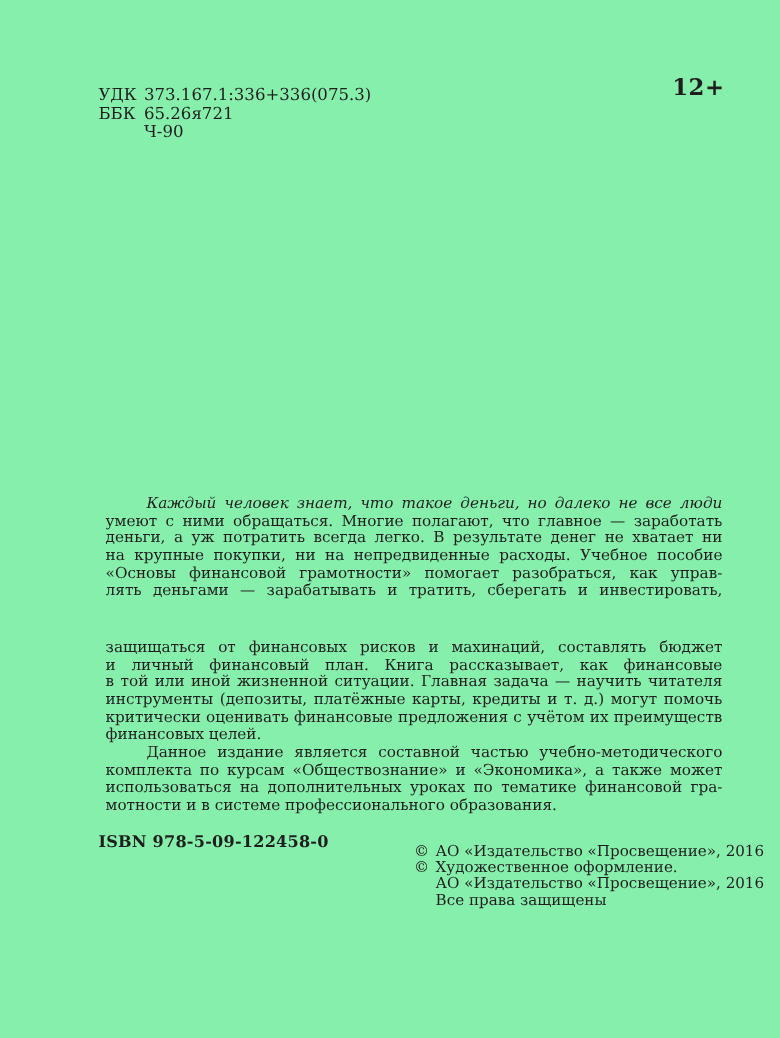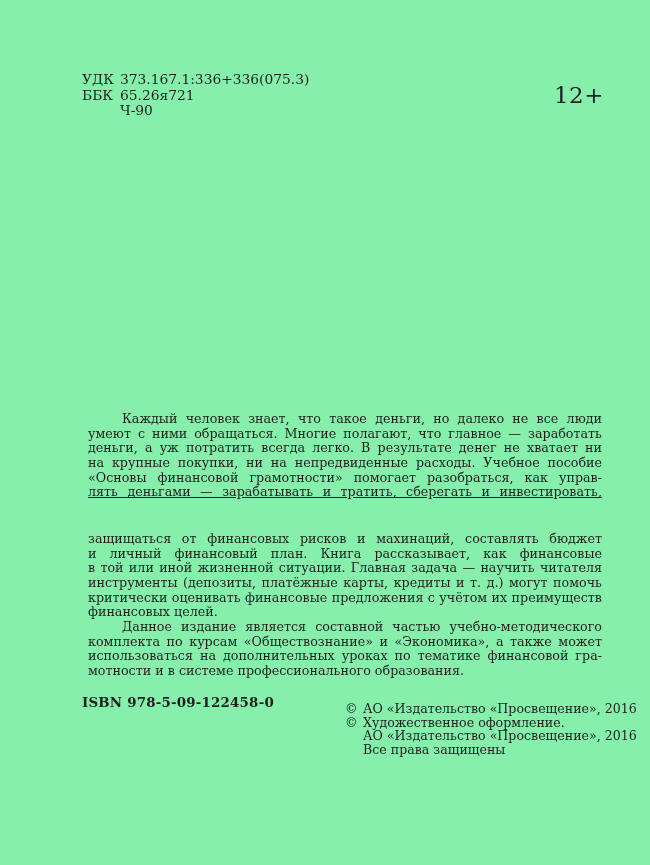--- a/index.html
+++ b/index.html
@@ -6,22 +6,22 @@
   .page{
     position:relative;width:650px;height:865px;background:#86efac;
     font-family:"DejaVu Serif","Liberation Serif",serif;color:#1e1e1e;
     overflow:hidden;
   }
   
   .biblio{position:absolute;left:82px;top:72px;font-size:13.8px;line-height:15.5px;}
   .biblio .row{display:flex;}
   .biblio .lbl{width:38px;flex:0 0 38px;}
   .age-badge{
-    position:absolute;top:82px;right:46px;
-    font-size:23px;font-weight:normal;letter-spacing:0.5px;
+    position:absolute;top:62px;right:46px;
+    font-size:19px;font-weight:bold;letter-spacing:0.5px;
   }
   
   .body-text{
     position:absolute;left:88px;top:412px;width:514px;
     font-size:13px;line-height:14.65px;overflow:hidden;
   }
   .jline{text-align:justify;text-align-last:justify;}
   .jline.pend{text-align-last:left;}
   .jline.indent{text-indent:34px;}
   
@@ -49,26 +49,26 @@
     </div>
     <div class="row">
       <span class="lbl"></span>
       <span class="val">Ч-90</span>
     </div>
   </div>
 
   <div class="age-badge">12+</div>
 
   <div class="body-text" style="font-size: 12.7019px;">
-    <div class="jline indent" style="white-space: normal;">Каждый человек знает, что такое деньги, но далеко не все люди</div>
+    <div class="jline indent" style="white-space: normal; font-style: italic;">Каждый человек знает, что такое деньги, но далеко не все люди</div>
     <div class="jline" style="white-space: normal;">умеют с ними обращаться. Многие полагают, что главное — заработать</div>
     <div class="jline" style="white-space: normal;">деньги, а уж потратить всегда легко. В результате денег не хватает ни</div>
     <div class="jline" style="white-space: normal;">на крупные покупки, ни на непредвиденные расходы. Учебное пособие</div>
     <div class="jline" style="white-space: normal;">«Основы финансовой грамотности» помогает разобраться, как управ-</div>
-    <div class="jline" style="white-space: normal; text-decoration: underline;">лять деньгами — зарабатывать и тратить, сберегать и инвестировать,</div>
+    <div class="jline" style="white-space: normal;">лять деньгами — зарабатывать и тратить, сберегать и инвестировать,</div>
     <div class="jline" style="white-space: normal; margin-top: 32px;">защищаться от финансовых рисков и махинаций, составлять бюджет</div>
     <div class="jline" style="white-space: normal;">и личный финансовый план. Книга рассказывает, как финансовые</div>
     <div class="jline" style="white-space: normal;">в той или иной жизненной ситуации. Главная задача — научить читателя</div>
     <div class="jline" style="white-space: normal;">инструменты (депозиты, платёжные карты, кредиты и т. д.) могут помочь</div>
     <div class="jline" style="white-space: normal;">критически оценивать финансовые предложения с учётом их преимуществ</div>
     <div class="jline pend" style="white-space: normal;">финансовых целей.</div>
     <div class="jline indent" style="white-space: normal;">Данное издание является составной частью учебно-методического</div>
     <div class="jline" style="white-space: normal;">комплекта по курсам «Обществознание» и «Экономика», а также может</div>
     <div class="jline" style="white-space: normal;">использоваться на дополнительных уроках по тематике финансовой гра-</div>
     <div class="jline pend" style="white-space: normal;">мотности и в системе профессионального образования.</div>

